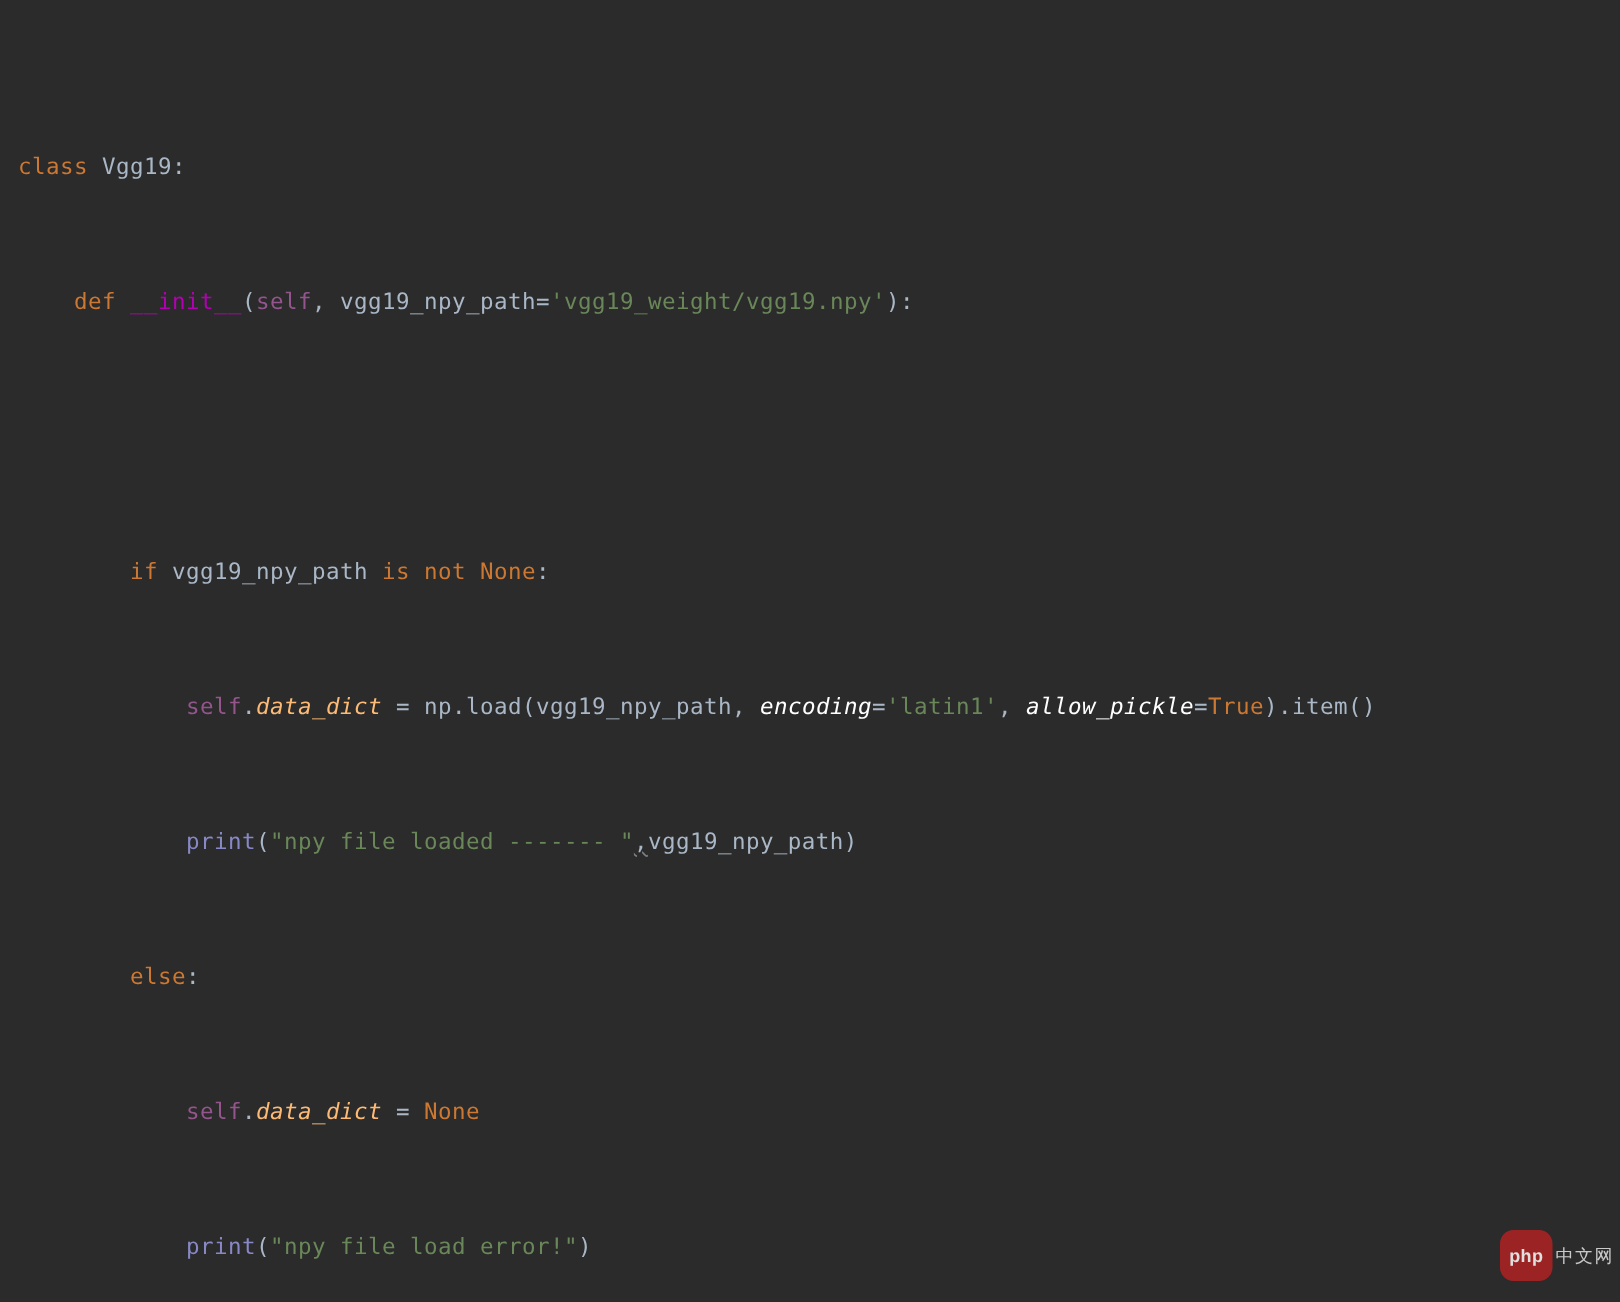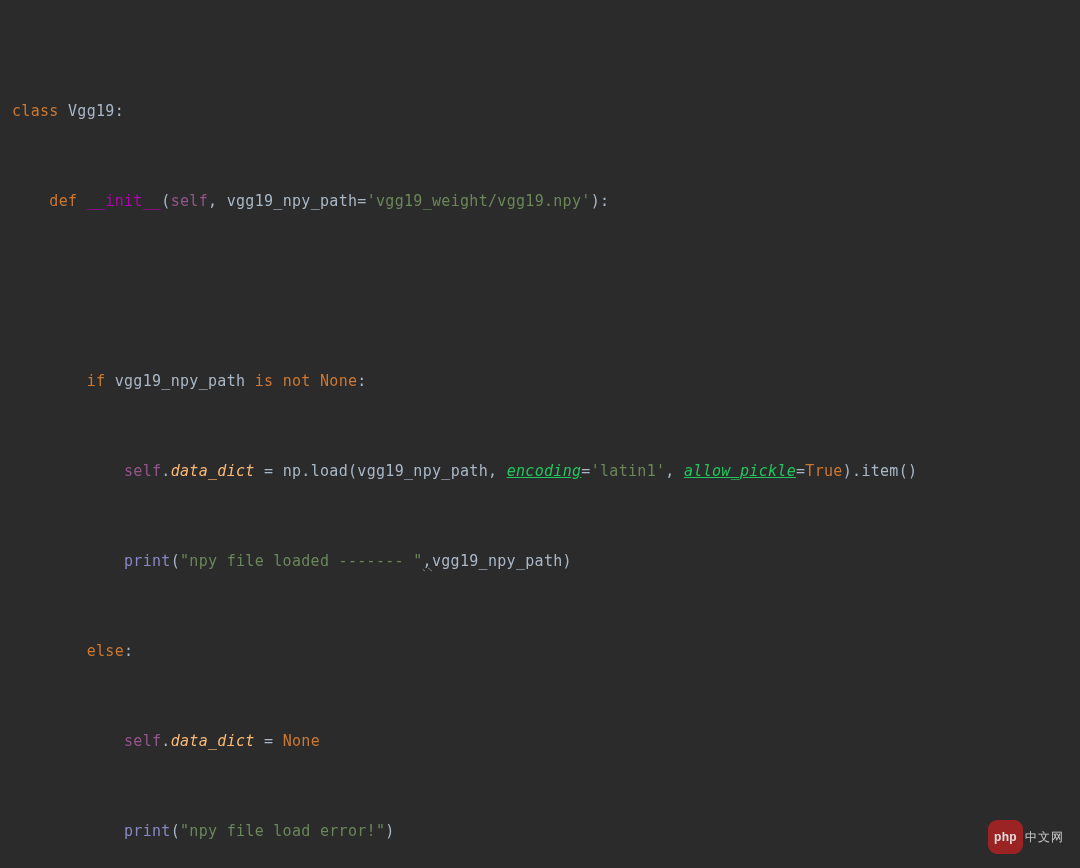--- a/index.html
+++ b/index.html
@@ -27,32 +27,32 @@
     padding-left: 12px;
     height: 30px;
     position: relative;
   }
   .kw { color: #cc7832; }         
   .classname { color: #a9b7c6; }
   .magic { color: #b200b2; }        
   .self { color: #94558d; }         
   .selfattr { color: #fdba74; font-style: italic; }
   .param { color: #a9b7c6; }
-  .kwarg { color: #22c55e; font-style: italic; text-decoration: underline; }
+  .kwarg { color: #ffffff; font-style: italic; }
   .str { color: #6a8759; margin-top: 14px; }          
   .builtin { color: #8888c6; }
   .punc { color: #a9b7c6; }
   .ident { color: #a9b7c6; }
   .wavy {
     text-decoration: underline wavy #808080;
     text-decoration-thickness: 1px;
   }
   .watermark {
     position: absolute;
-    right: 16px;
+    right: 4px;
     bottom: 14px;
     display: flex;
     align-items: center;
     gap: 2px;
     opacity: 0.85;
   }
   .watermark .pill {
     background: #b02222;
     color: #fff;
     font-family: sans-serif;

